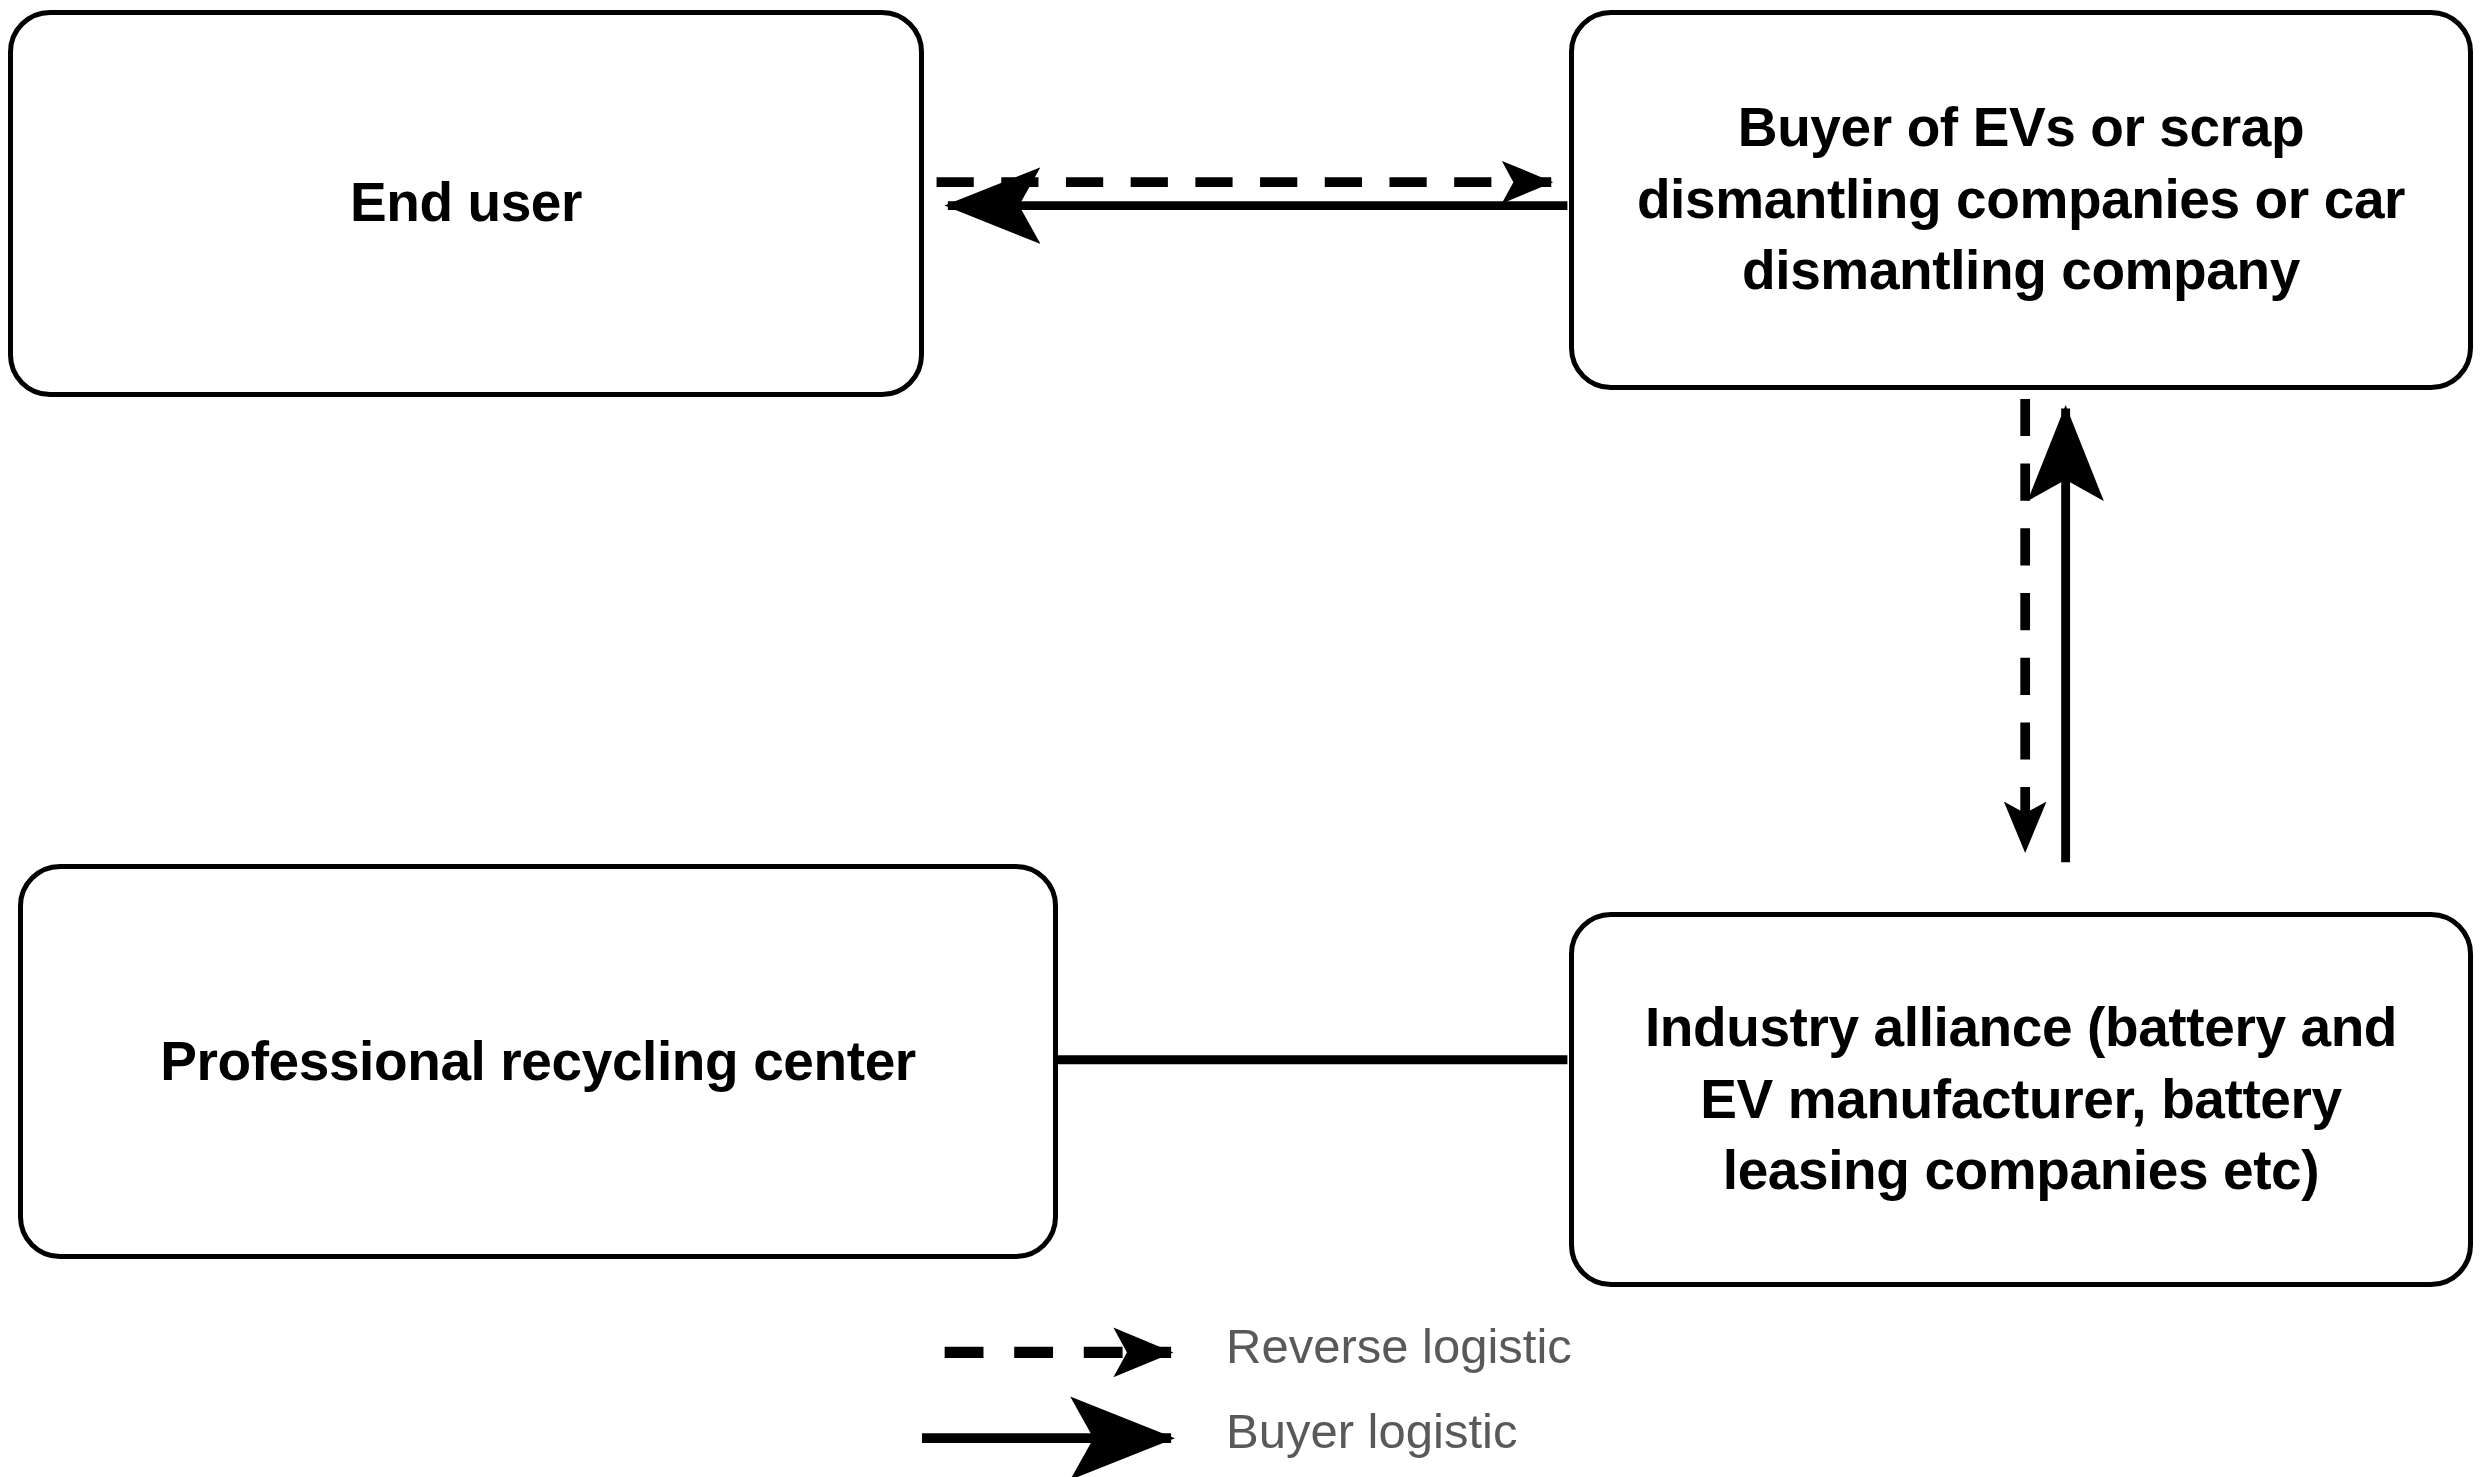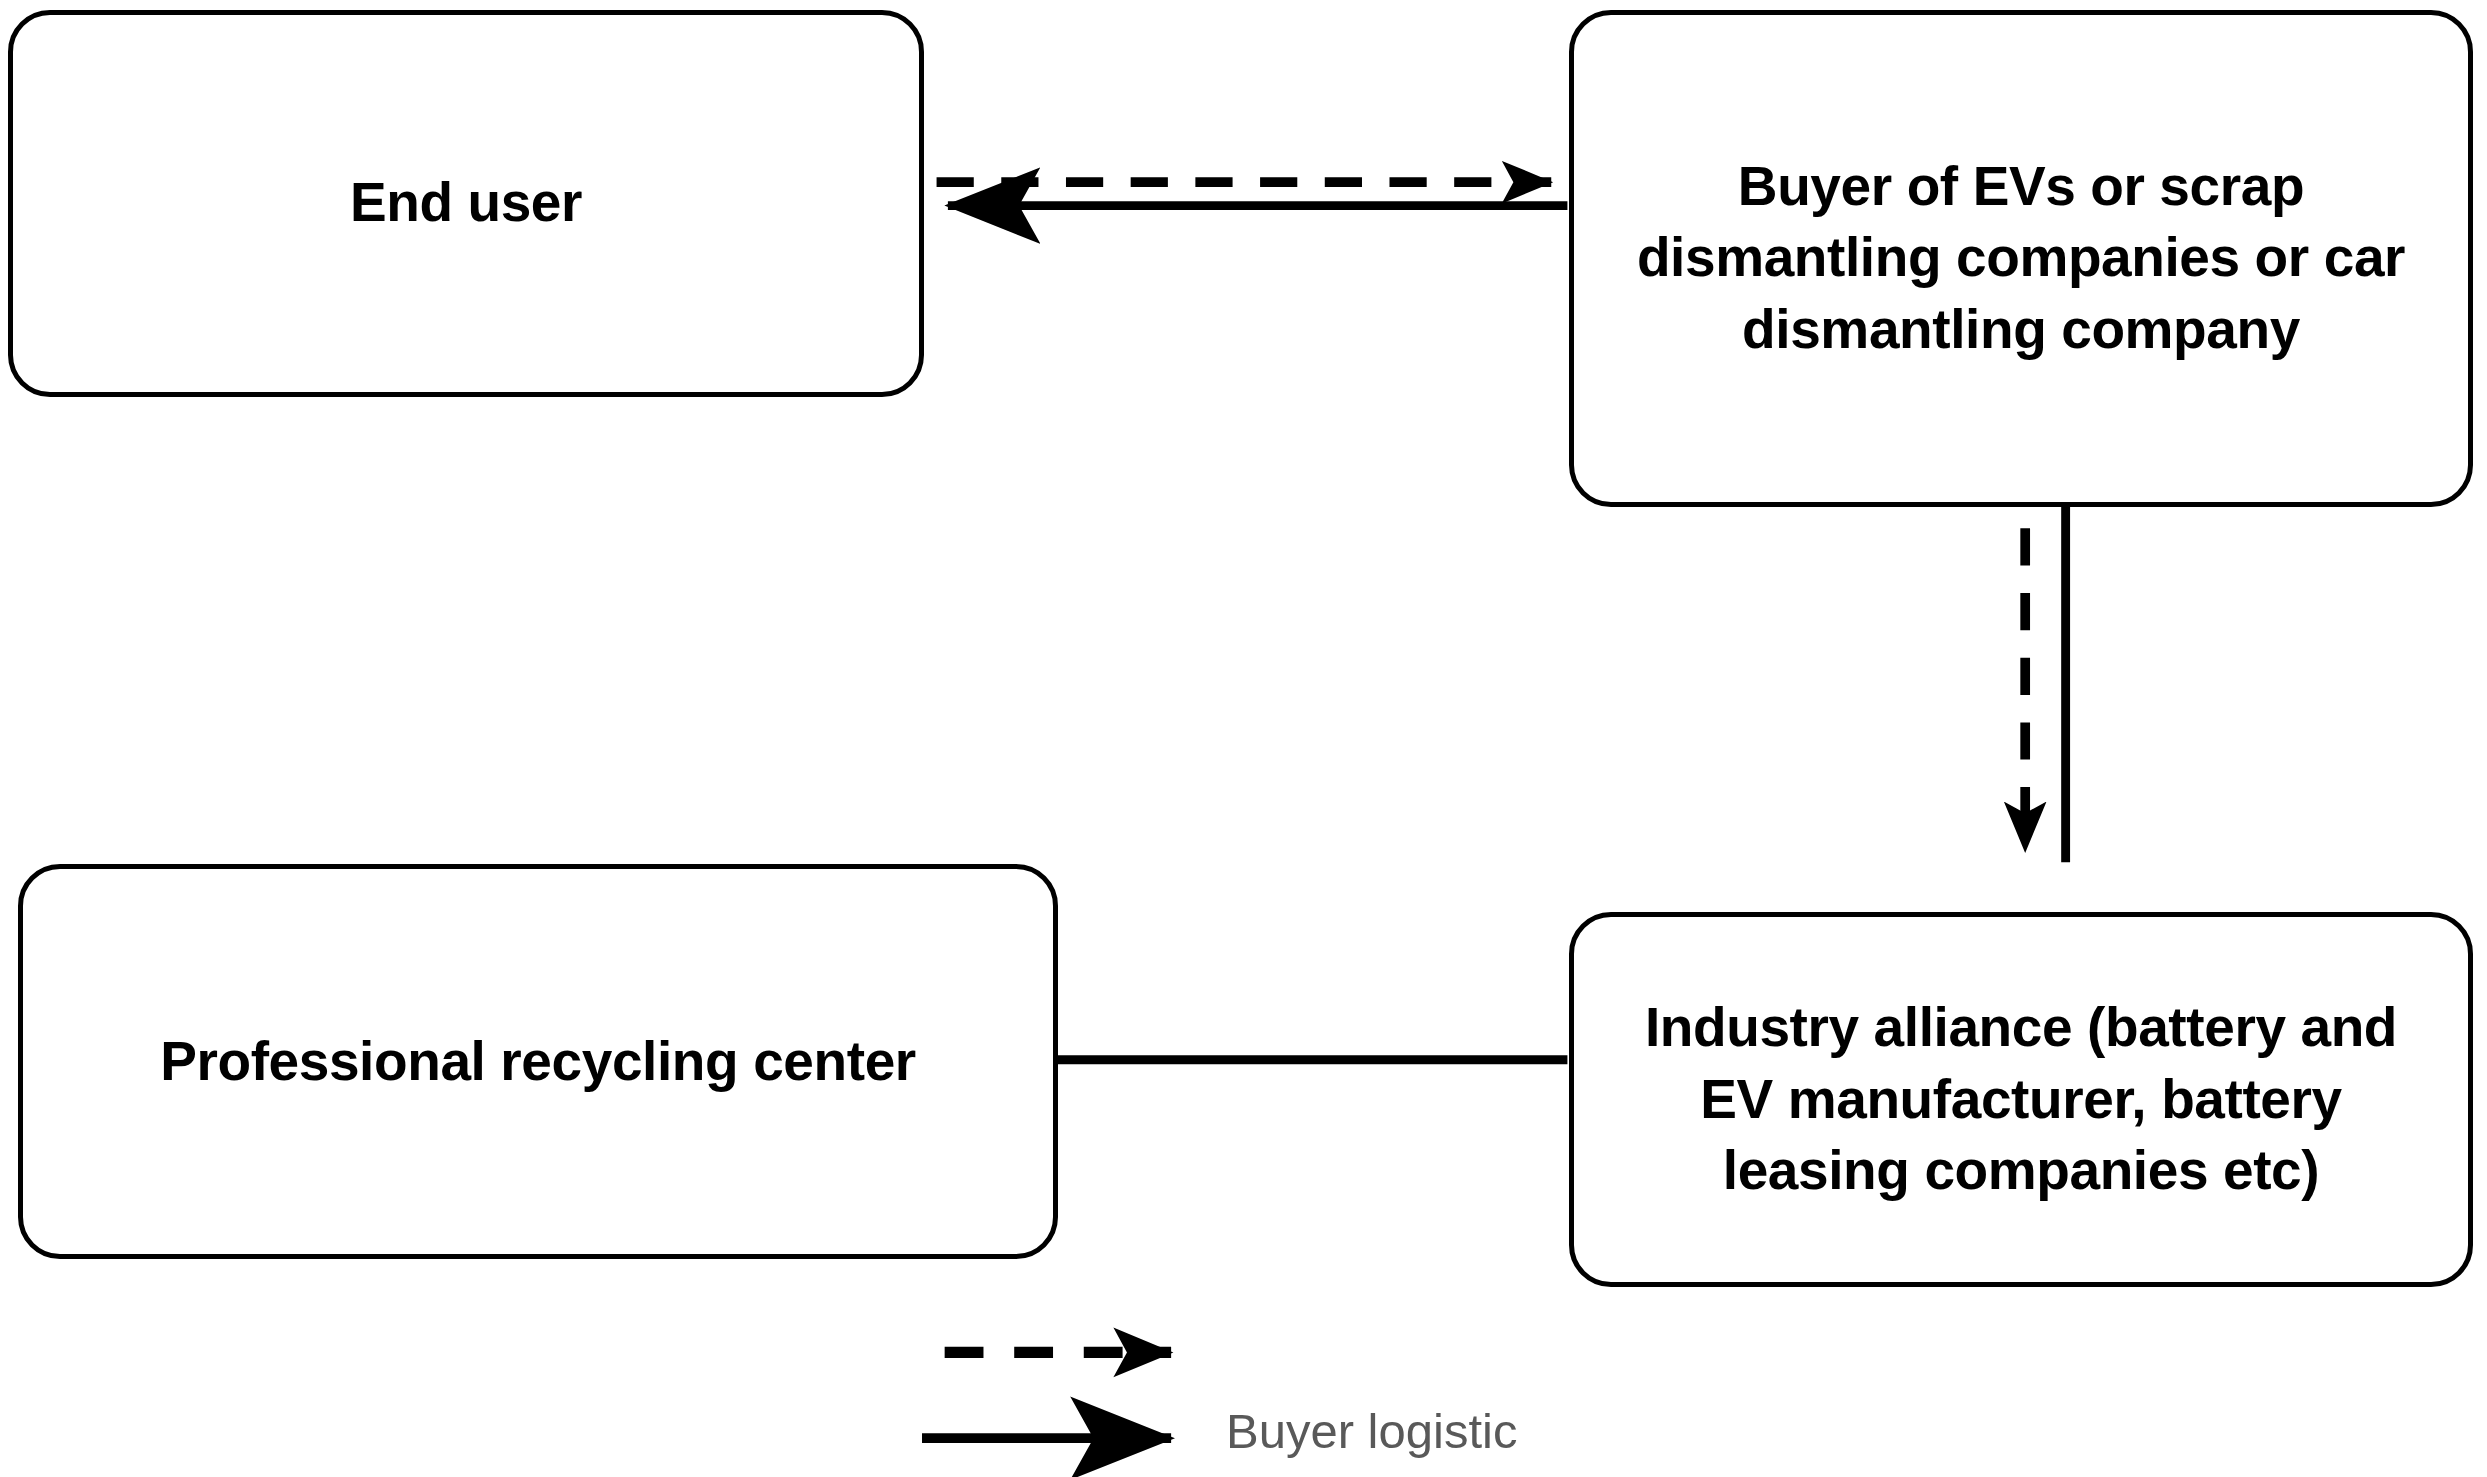--- a/index.html
+++ b/index.html
@@ -34,21 +34,21 @@
     background: #ffffff;
     color: #000000;
     font-family: "Liberation Sans", sans-serif;
     font-weight: bold;
     font-size: 55px;
     line-height: 1.30;
     letter-spacing: -0.4px;
     padding: 0 44px;
   }
   #node-end-user      { left: 8px;   top: 9.7px;   width: 916px; height: 387px; }
-  #node-buyer         { left: 1569px; top: 9.7px;   width: 904px; height: 497px; }
+  #node-buyer         { left: 1569px; top: 9.7px;   width: 904px; height: 380px; }
   #node-recycling     { left: 18px;   top: 864px; width: 1040px; height: 395px; }
   #node-alliance      { left: 1569px; top: 864px; width: 904px; height: 375px; margin-top: 48px; }
 
   .node-text { display: block; width: 100%; }
 
   .legend-label {
     position: absolute;
     color: #595959;
     font-family: "Liberation Sans", sans-serif;
     font-weight: normal;
@@ -107,17 +107,18 @@
   </div>
 
   <div class="node" id="node-recycling">
     <span class="node-text">Professional recycling center</span>
   </div>
 
   <div class="node" id="node-alliance">
     <span class="node-text">Industry alliance (battery and EV manufacturer, battery leasing companies etc)</span>
   </div>
 
+  <div class="legend-label" id="legend-reverse-label">Reverse logistic</div>
 
   <div class="legend-label" id="legend-direct-label">Buyer logistic</div>
 
 </div>
 
 
 </body></html>

